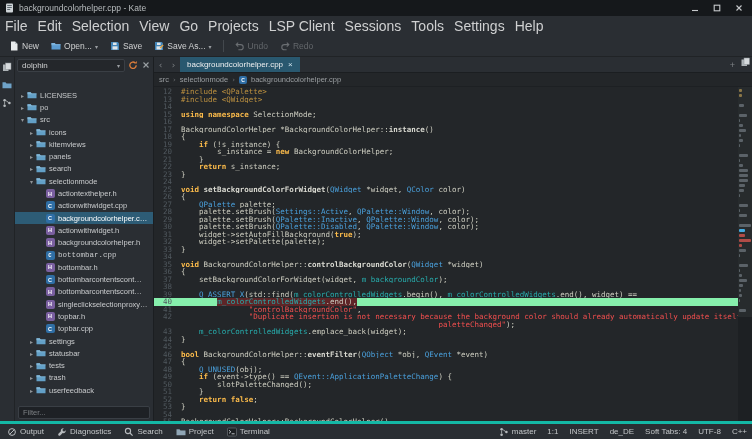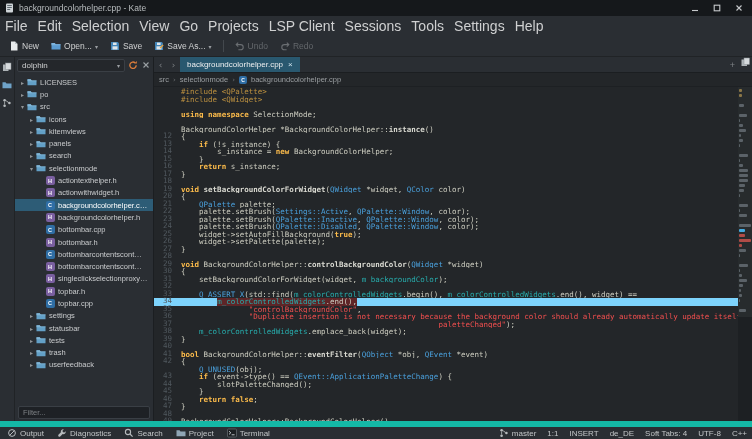--- a/index.html
+++ b/index.html
@@ -23,21 +23,21 @@
   .tbtn .car{font-size:6px;color:#9a9ea2;}
   .tsep{width:1px;height:12px;background:#43484d;margin:0 4px;}
 
   .main{flex:1;display:flex;min-height:0;}
   .toolstrip{flex:0 0 15px;background:var(--chrome);border-right:1px solid #202326;display:flex;flex-direction:column;align-items:center;padding-top:5px;gap:8px;}
 
   .sidebar{flex:0 0 139px;display:flex;flex-direction:column;background:var(--chrome);border-right:1px solid #1b1e21;min-width:0;}
   .side-header{flex:0 0 16px;display:flex;align-items:center;padding:1px 2px;gap:3px;}
   .proj-select{flex:1;display:flex;align-items:center;font-size:8px;background:#24272b;border:1px solid #3a3f45;border-radius:2px;height:13px;padding:0 4px;min-width:0;}
   .proj-select .car{margin-left:auto;font-size:6px;color:#9a9ea2;}
-  .tree{flex:1;overflow:hidden;font-size:7.5px;padding-top:3px;}
+  .tree{flex:1;overflow:hidden;font-size:7.5px;padding-top:16px;}
   .trow{height:12.3px;display:flex;align-items:center;white-space:nowrap;color:#c9cbcd;overflow:hidden;}
   .trow.sel{background:var(--selection,#2d5c76);color:#fff;}
   .arrow{width:9px;flex:0 0 9px;font-size:6px;color:#8f9396;text-align:center;font-family:"DejaVu Sans",sans-serif;}
   .ticon{flex:0 0 10px;width:10px;height:10px;margin-right:3px;display:inline-flex;align-items:center;justify-content:center;}
   .badge{width:9px;height:9px;border-radius:2px;font-size:5.5px;font-weight:bold;color:#fff;display:inline-flex;align-items:center;justify-content:center;}
   .badge.cpp{background:#2f6ea5;}
   .badge.h{background:#7a5fa0;}
   .tlabel{overflow:hidden;text-overflow:ellipsis;}
   .filterrow{flex:0 0 18px;display:flex;align-items:center;padding:0 3px;}
   .filterrow input{width:100%;height:13px;background:#1e2125;border:1px solid #3a3f45;border-radius:2px;color:#cfd0d1;font-size:7.5px;padding:0 4px;outline:none;font-family:"Liberation Sans",sans-serif;}
@@ -49,39 +49,39 @@
   .tab{display:flex;align-items:center;gap:5px;padding:0 7px;background:#29586f;color:#eceeef;}
   .tab-close{color:#cfe2ec;font-size:8px;}
   .tabbar .spacer{flex:1;}
   .breadcrumb{flex:0 0 14px;display:flex;align-items:center;font-size:7.5px;color:#9a9ea1;background:var(--editorbg);border-bottom:1px solid #1d2023;padding-left:5px;gap:4px;}
   .breadcrumb .bsep{color:#6c7074;font-size:7px;}
   .breadcrumb .badge{width:8px;height:8px;font-size:5px;}
 
   .editor-wrap{flex:1;display:flex;min-height:0;position:relative;}
   .editor{flex:1;font-family:"DejaVu Sans Mono",monospace;font-size:7.5px;line-height:7.5px;overflow:hidden;padding-top:1px;}
   .cl{display:flex;height:7.5px;white-space:pre;}
-  .cl .ln{flex:0 0 22px;text-align:right;color:#50585e;padding-right:4px;margin-top:44px;}
+  .cl .ln{flex:0 0 22px;text-align:right;color:#50585e;padding-right:4px;}
   .cl .ib{flex:0 0 5px;}
   .cl .ct{flex:1;overflow:hidden;}
-  .cl.hl{background:#7dd3fc;}
+  .cl.hl{background:#86efac;}
   .k{color:var(--keyword,#fdbc4b);font-weight:bold;}
   .t{color:var(--type,#4aa0dc);}
   .tu{color:var(--type,#4aa0dc);text-decoration:underline;}
   .m{color:var(--member,#27aeae);}
   .s{color:var(--string,#f44f4f);}
   .pp{color:var(--preprocessor,#bd9140);}
   .fn{color:#dadad2;font-weight:bold;}
   .n{color:var(--text,#cfcfc2);}
   .err{background:#5e2527;}
 
   .minimap{flex:0 0 14px;background:#1d2023;position:relative;padding:2px 1px 0 1px;}
   .mm-bar{height:3px;margin-bottom:2px;border-radius:1px;background:#565d63;}
   .mm-view{position:absolute;left:0;top:0;width:100%;height:230px;background:rgba(140,150,160,0.09);}
 
-  .statusbar{flex:0 0 18px;background:var(--chrome);border-top:6px solid #14b8a6;display:flex;align-items:center;font-size:8px;padding:0 5px;gap:9px;color:#c3c6c8;}
+  .statusbar{flex:0 0 18px;background:var(--chrome);border-top:3px solid #14b8a6;display:flex;align-items:center;font-size:8px;padding:0 5px;gap:9px;color:#c3c6c8;}
   .sb-toggle{display:flex;align-items:center;gap:3px;padding:0 2px;}
   .sb-right{margin-left:auto;display:flex;align-items:center;gap:11px;}
   .sb-item{display:flex;align-items:center;gap:3px;}
 </style>
 </head>
 <body>
 
 <div class="window">
 
   <div class="titlebar">
@@ -318,39 +318,46 @@
           <div class="trow" style="padding-left: 21px;">
             <span class="arrow"></span>
             <span class="ticon">
               <span class="badge h">H</span>
             </span>
             <span class="tlabel">actiontexthelper.h</span>
           </div>
           <div class="trow" style="padding-left: 21px;">
             <span class="arrow"></span>
             <span class="ticon">
+              <span class="badge cpp">C</span>
+            </span>
+            <span class="tlabel">actionwithwidget.cpp</span>
+          </div>
+          <div class="trow sel" style="padding-left: 21px;">
+            <span class="arrow"></span>
+            <span class="ticon">
+              <span class="badge cpp">C</span>
+            </span>
+            <span class="tlabel">backgroundcolorhelper.c…</span>
+          </div>
+          <div class="trow" style="padding-left: 21px;">
+            <span class="arrow"></span>
+            <span class="ticon">
               <span class="badge h">H</span>
             </span>
             <span class="tlabel">actionwithwidget.h</span>
           </div>
-          <div class="trow sel" style="padding-left: 21px;">
-            <span class="arrow"></span>
-            <span class="ticon">
-              <span class="badge cpp">C</span>
-            </span>
-            <span class="tlabel">backgroundcolorhelper.c…</span>
-          </div>
           <div class="trow" style="padding-left: 21px;">
             <span class="arrow"></span>
             <span class="ticon">
               <span class="badge h">H</span>
             </span>
             <span class="tlabel">backgroundcolorhelper.h</span>
           </div>
-          <div class="trow" style="padding-left: 21px;">
+          <div class="trow" style="padding-left: 21px; font-family: Liberation Mono, monospace;">
             <span class="arrow"></span>
             <span class="ticon">
               <span class="badge cpp">C</span>
             </span>
             <span class="tlabel">bottombar.cpp</span>
           </div>
           <div class="trow" style="padding-left: 21px;">
             <span class="arrow"></span>
             <span class="ticon">
               <span class="badge h">H</span>

